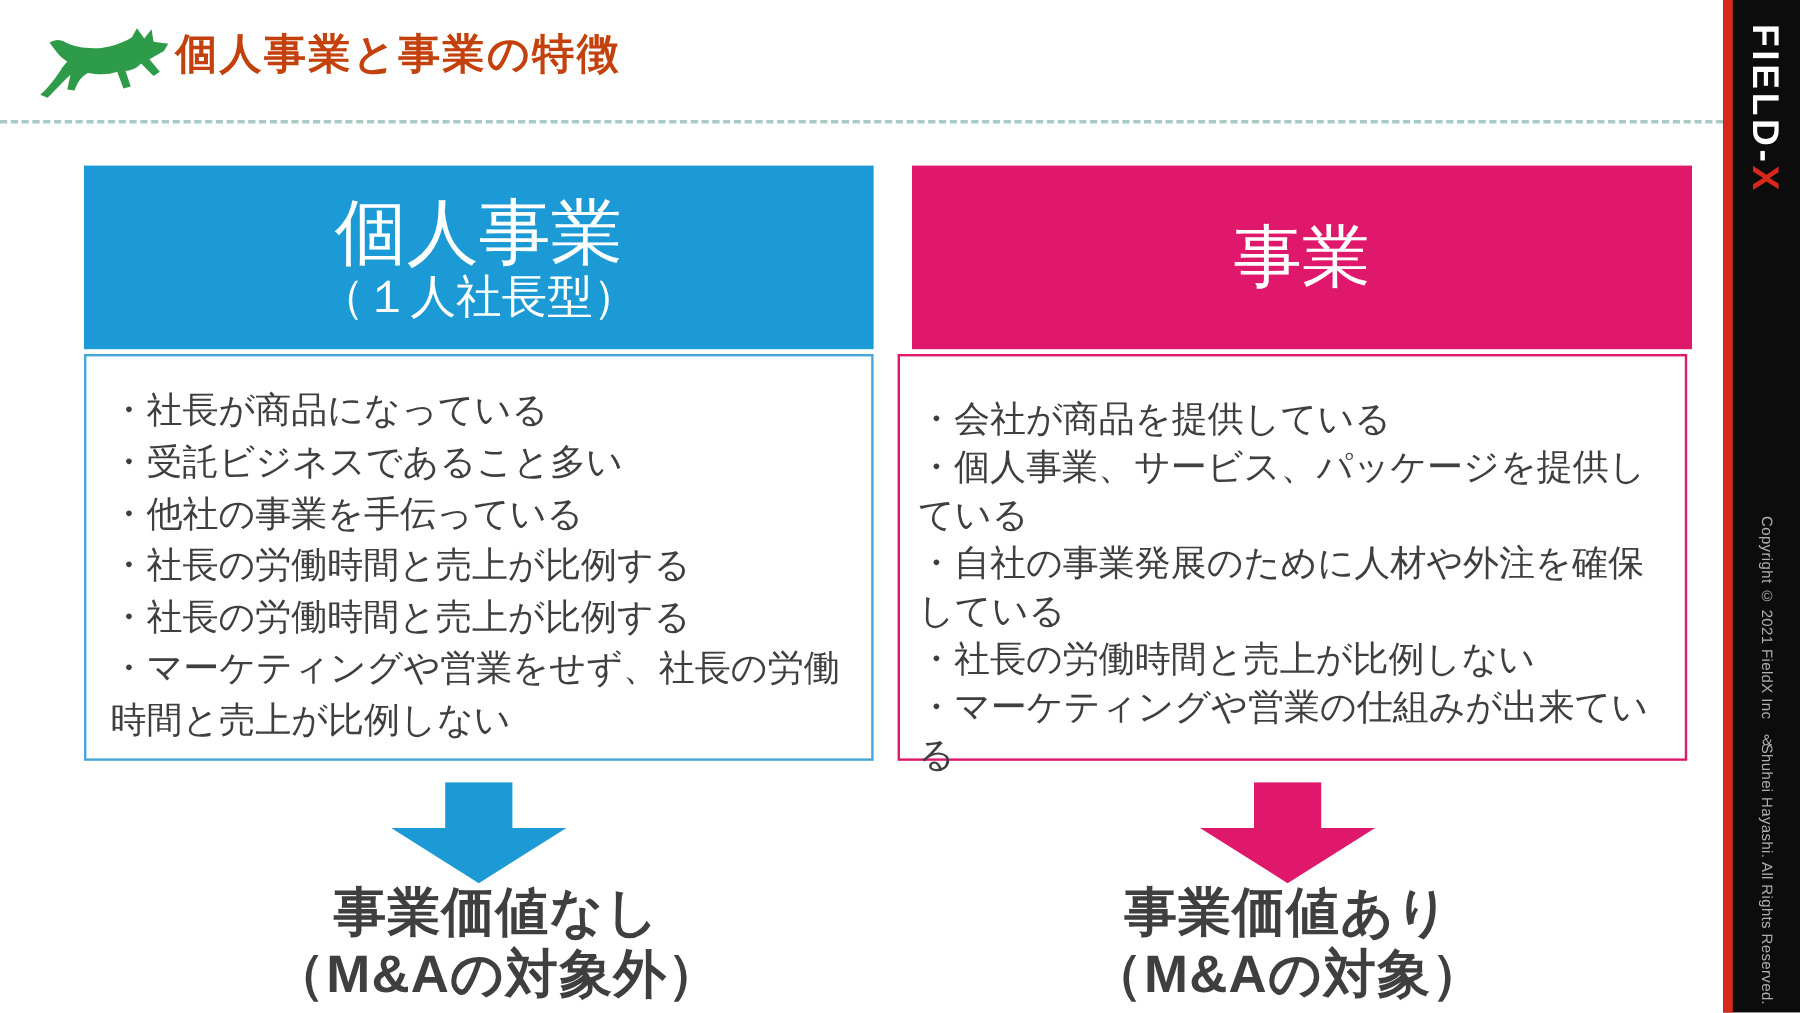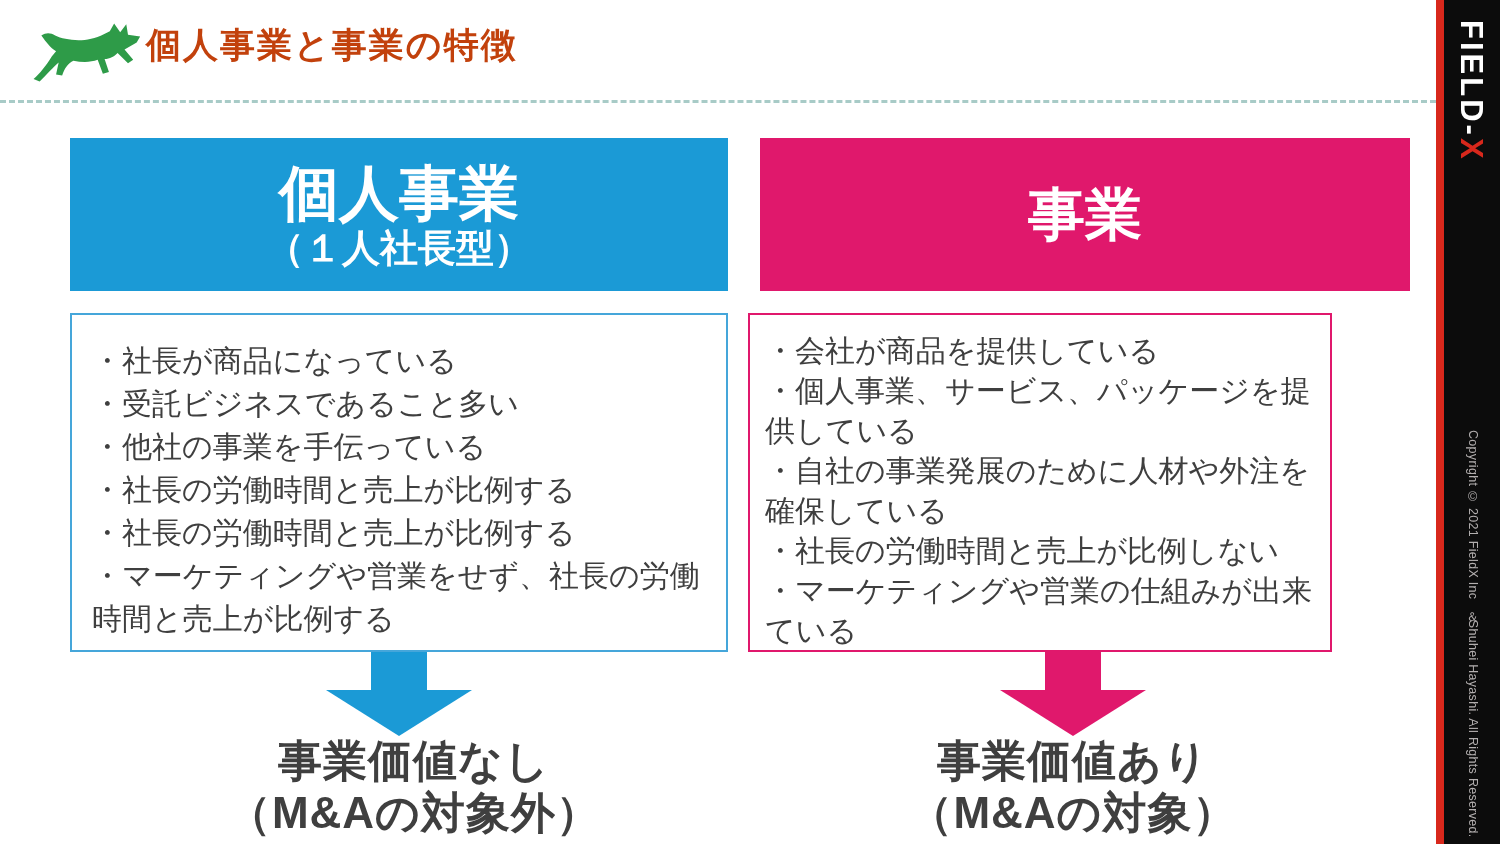--- a/index.html
+++ b/index.html
@@ -11,33 +11,33 @@
   .dog{position:absolute;left:30px;top:20px;width:118px;height:78px;}
   .dog svg{width:100%;height:100%;display:block;}
   .page-title{
     position:absolute;left:146px;top:22px;margin:0;
     font-size:35px;font-weight:700;letter-spacing:2px;color:#c2410c;white-space:nowrap;
   }
   .divider{position:absolute;left:0;top:100px;width:1436px;border-top:3px dashed var(--dash,#a8cbc7);}
   
   .colheader{
     position:absolute;top:138px;height:153px;display:flex;flex-direction:column;
-    align-items:center;justify-content:center;color:#ffffff;font-weight:700;line-height:1.12;
+    align-items:center;justify-content:center;color:#ffffff;font-weight:400;line-height:1.12;
   }
   .colheader.left{left:70px;width:658px;background:var(--blue,#1b9ad6);}
   .colheader.right{left:760px;width:650px;background:var(--pink,#e0186c);}
   .h-main{font-size:60px;}
   .colheader.right .h-main{font-size:57px;}
   .h-sub{font-size:38px;}
   .box{
-    position:absolute;top:313px;height:339px;box-sizing:border-box;background:#ffffff;
+    position:absolute;top:295px;height:339px;box-sizing:border-box;background:#ffffff;
     color:#3f3f3f;font-size:30px;letter-spacing:0;
   }
   .box.left{left:70px;width:658px;border:2px solid #45a6da;padding:24px 18px 0 20px;line-height:43px;}
-  .box.right{left:748px;width:584px;border:2px solid var(--pink,#e0186c);padding:16px 17px 0 15px;line-height:40px;}
+  .box.right{left:748px;width:658px;border:2px solid var(--pink,#e0186c);padding:33px 17px 0 15px;line-height:40px;}
   .bullet{margin:0;overflow-wrap:break-word;}
   
   .arrow{position:absolute;top:652px;}
   .arrow.left{left:70px;width:658px;}
   .arrow.right{left:748px;width:650px;}
   .arrow .stem{display:block;margin:0 auto;width:56px;height:38px;}
   .arrow .head{display:block;margin:0 auto;width:0;height:0;border-left:73px solid transparent;border-right:73px solid transparent;}
   .arrow.left .stem{background:var(--blue,#1b9ad6);}
   .arrow.left .head{border-top:46px solid var(--blue,#1b9ad6);}
   .arrow.right .stem{background:var(--pink,#e0186c);}
@@ -81,21 +81,21 @@
   <div class="colheader left">
     <div class="h-main">個人事業</div>
     <div class="h-sub">（１人社長型）</div>
   </div>
   <div class="box left">
     <p class="bullet">・社長が商品になっている</p>
     <p class="bullet">・受託ビジネスであること多い</p>
     <p class="bullet">・他社の事業を手伝っている</p>
     <p class="bullet">・社長の労働時間と売上が比例する</p>
     <p class="bullet">・社長の労働時間と売上が比例する</p>
-    <p class="bullet">・マーケティングや営業をせず、社長の労働時間と売上が比例する</p>
+    <p class="bullet">・マーケティングや営業をせず、社長の労働時間と売上が比例しない</p>
   </div>
   <div class="arrow left">
     <span class="stem"></span>
     <span class="head"></span>
   </div>
   <div class="conclusion left">
     <div>事業価値なし</div>
     <div>（M&amp;Aの対象外）</div>
   </div>
 

